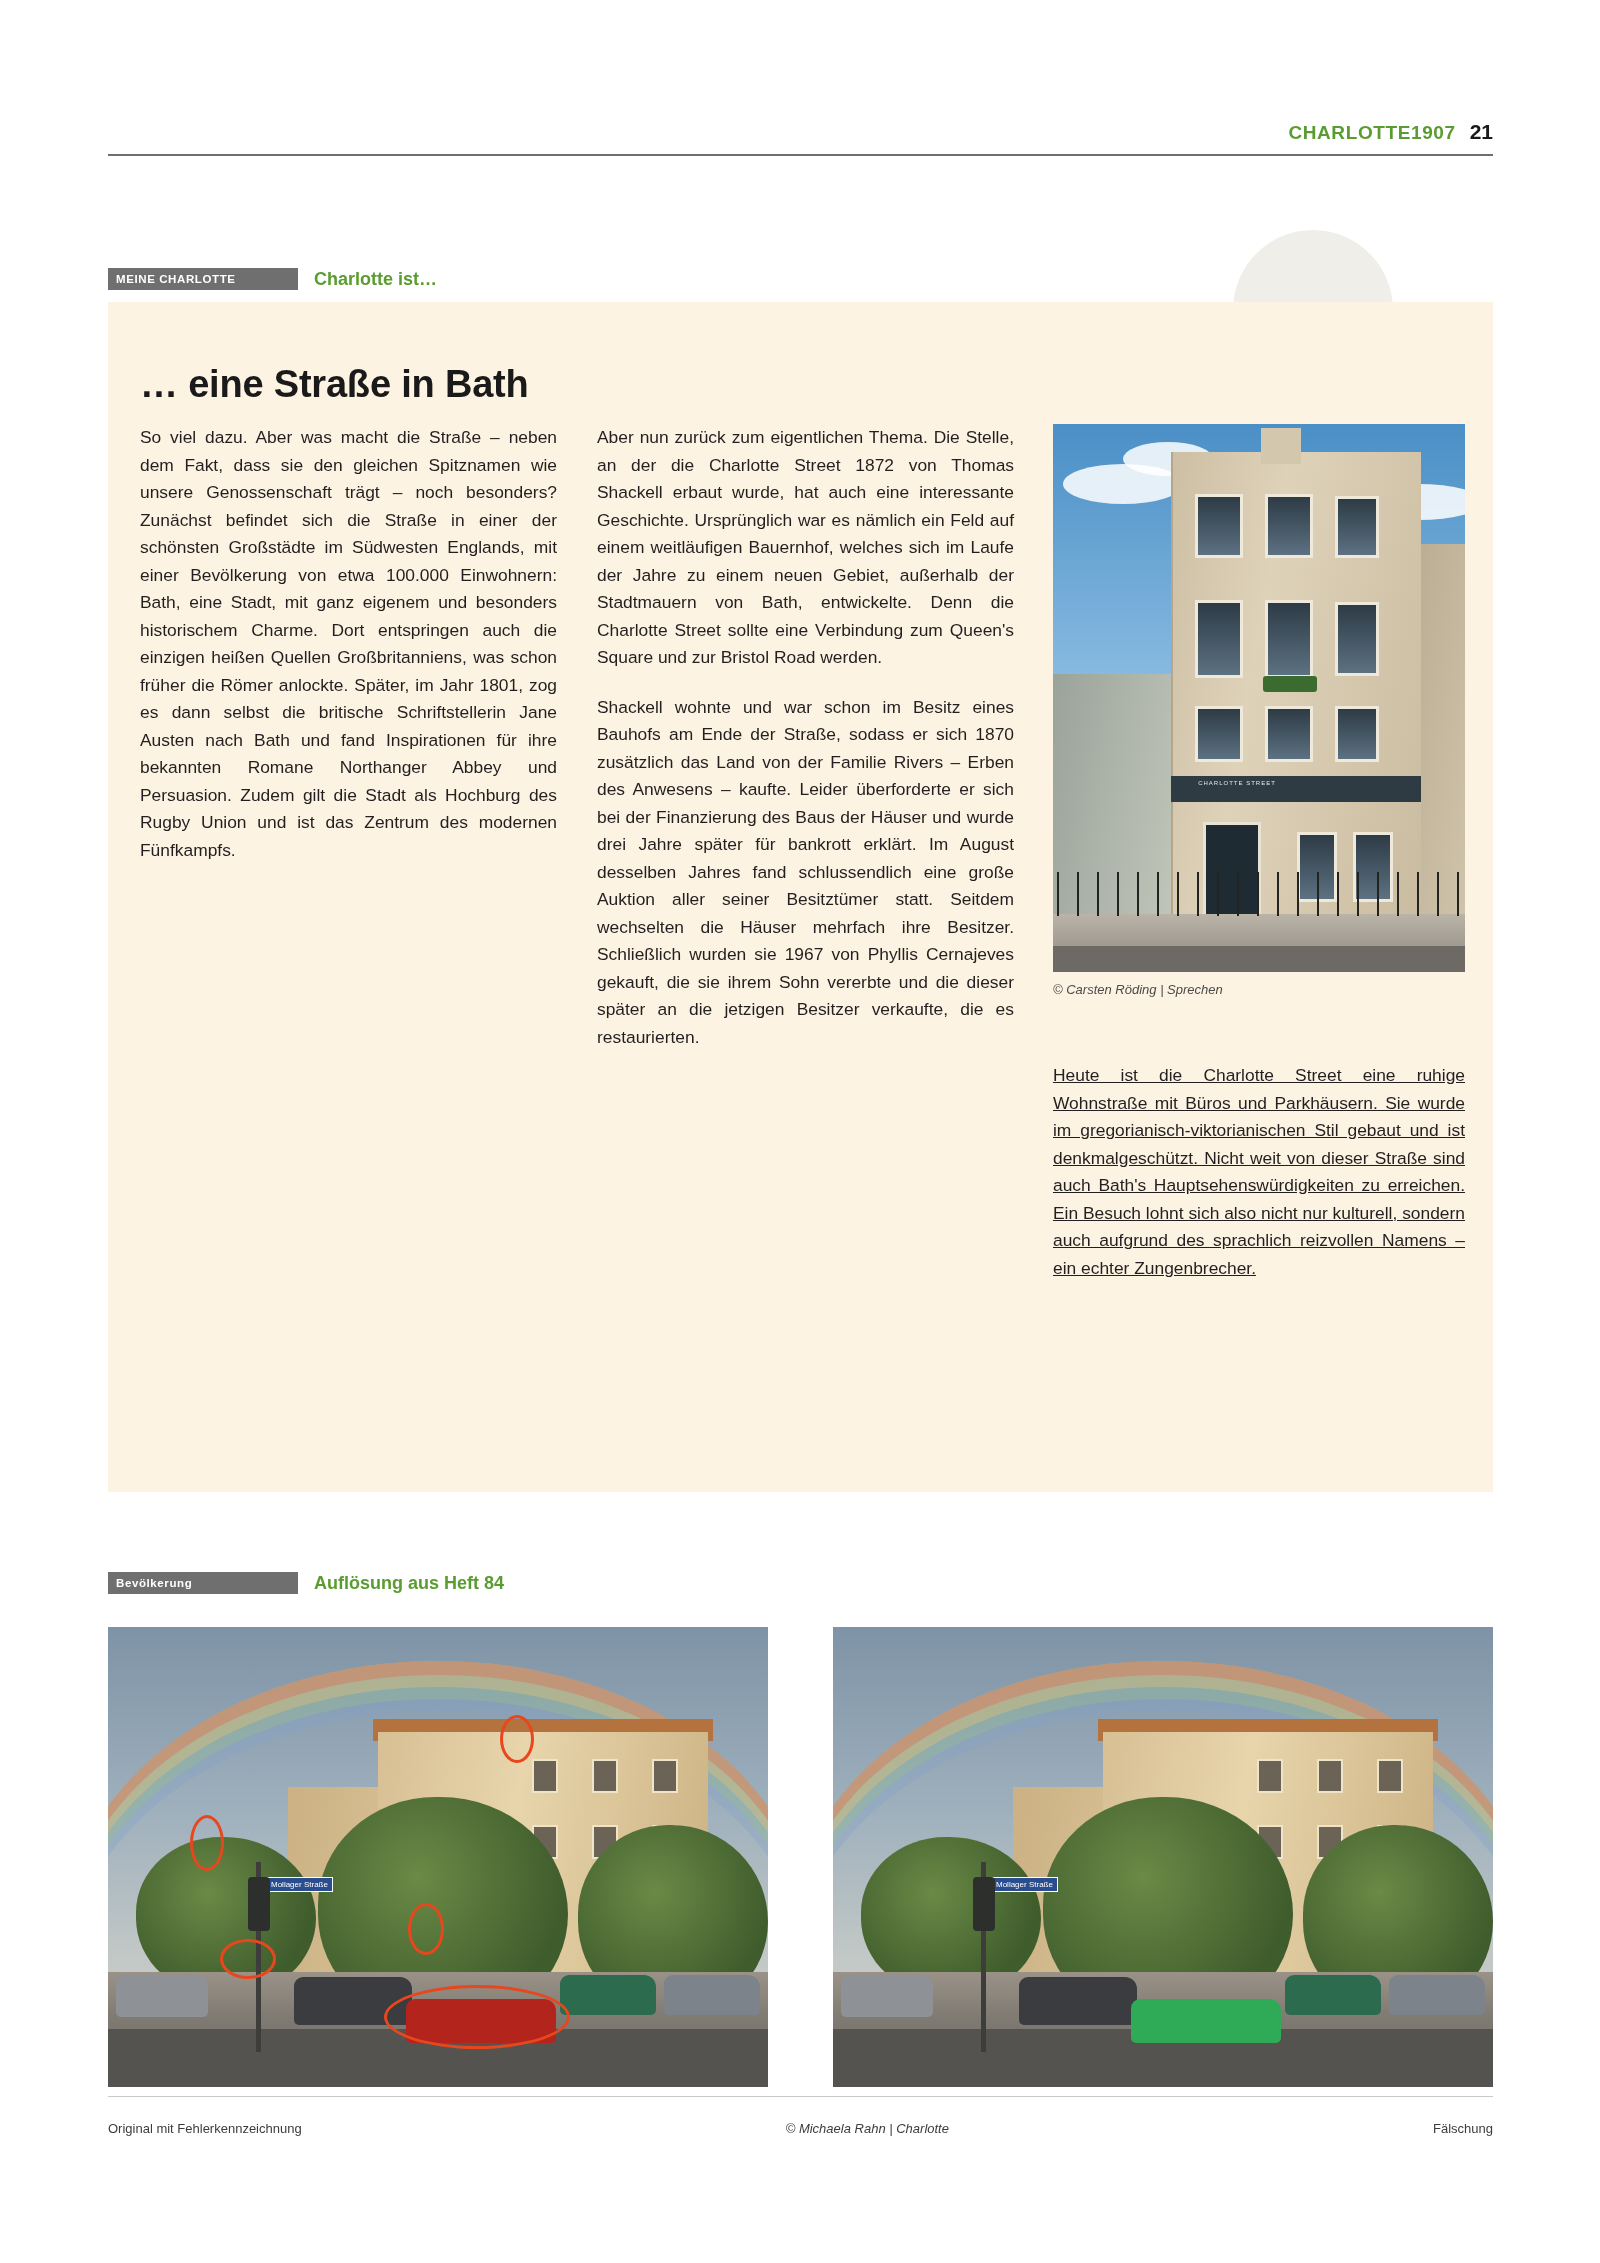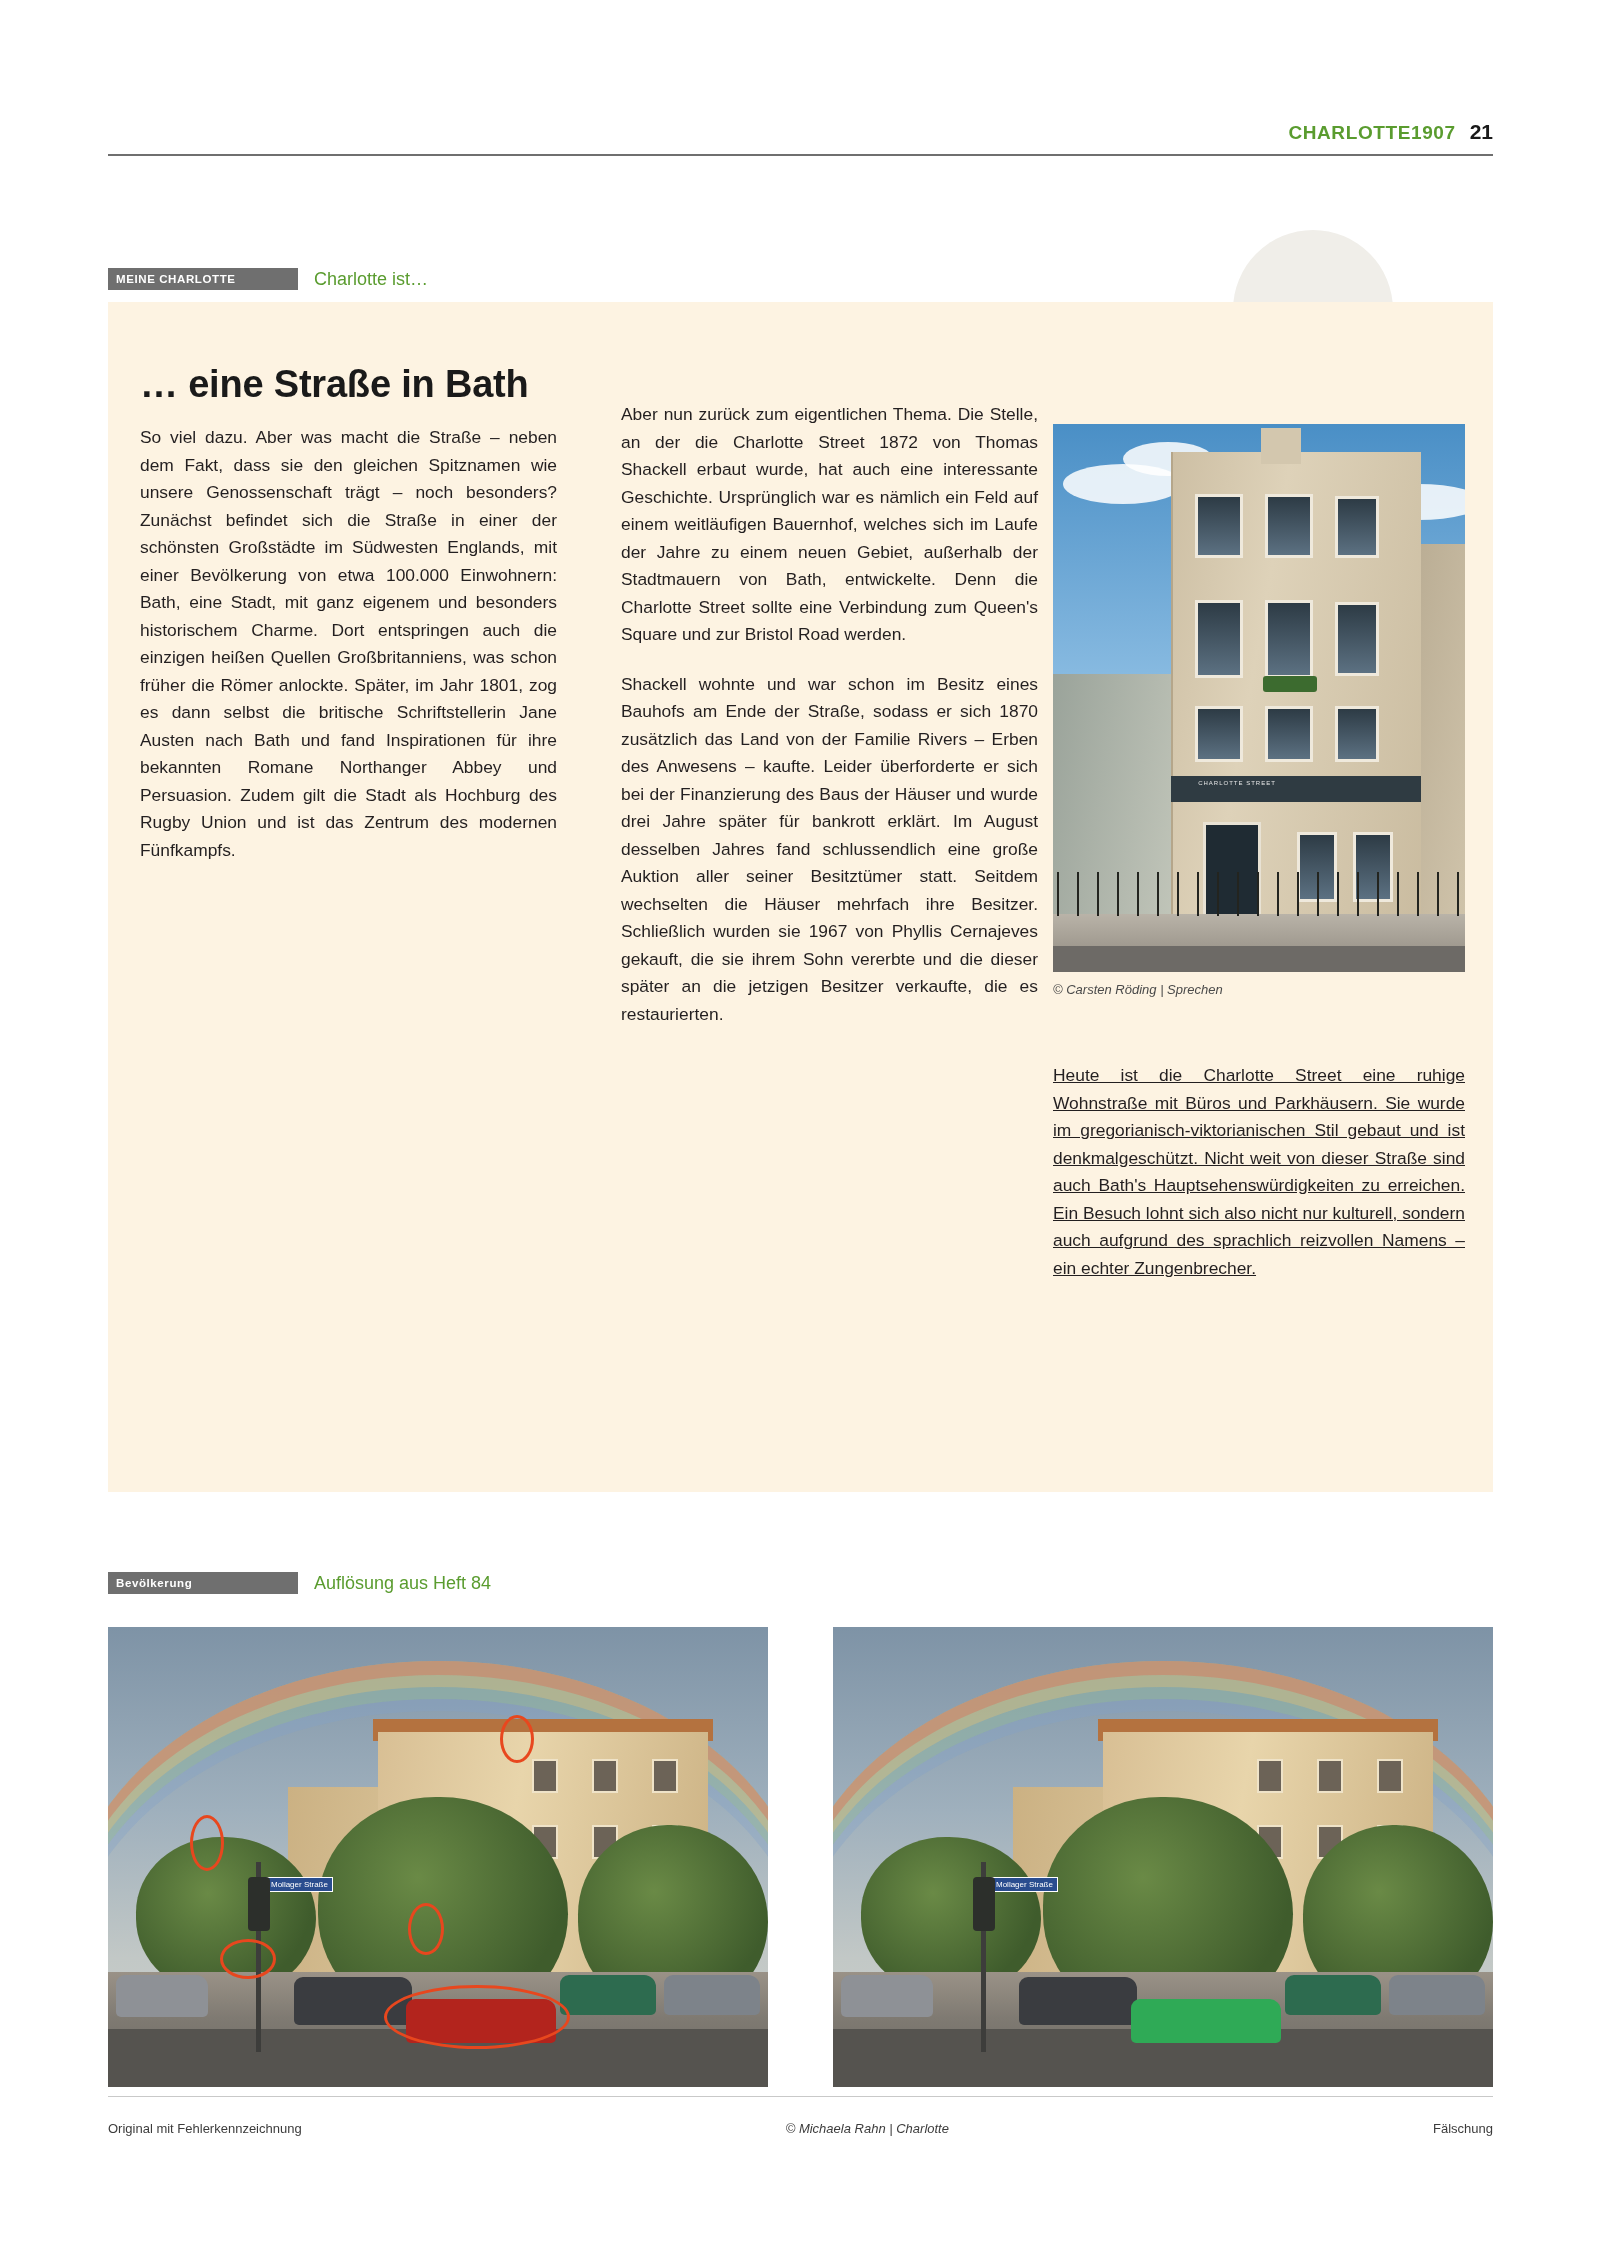--- a/index.html
+++ b/index.html
@@ -55,21 +55,21 @@
     letter-spacing: 0.6px;
     padding: 4px 10px 4px 8px;
     min-width: 190px;
     height: 22px;
     display: flex;
     align-items: center;
   }
   .tag-title {
     color: #5a9c2f;
     font-size: 18px;
-    font-weight: normal;
+    font-weight: bold;
   }
 
   
   .article-box {
     position: absolute;
     left: 108px;
     top: 302px;
     width: 1385px;
     height: 1190px;
     background: #fdf3e2;
@@ -88,21 +88,21 @@
   .col {
     position: absolute;
     font-size: 17.4px;
     line-height: 27.5px;
     text-align: justify;
     color: #231f20;
   }
   .col p { margin: 0 0 22px 0; }
 
   #col1 { left: 140px; top: 424px; width: 417px; }
-  #col2 { left: 597px; top: 401px; width: 417px; margin-left: 24px; }
+  #col2 { left: 597px; top: 424px; width: 417px; }
   #col3 { left: 1053px; top: 1062px; width: 412px; text-decoration: underline; }
 
   .phonetic {
     font-size: 45px;
     line-height: 70px;
     text-align: center;
     margin: 22px 0 28px 0;
     color: #231f20;
     font-family: "DejaVu Sans", sans-serif;
   }

